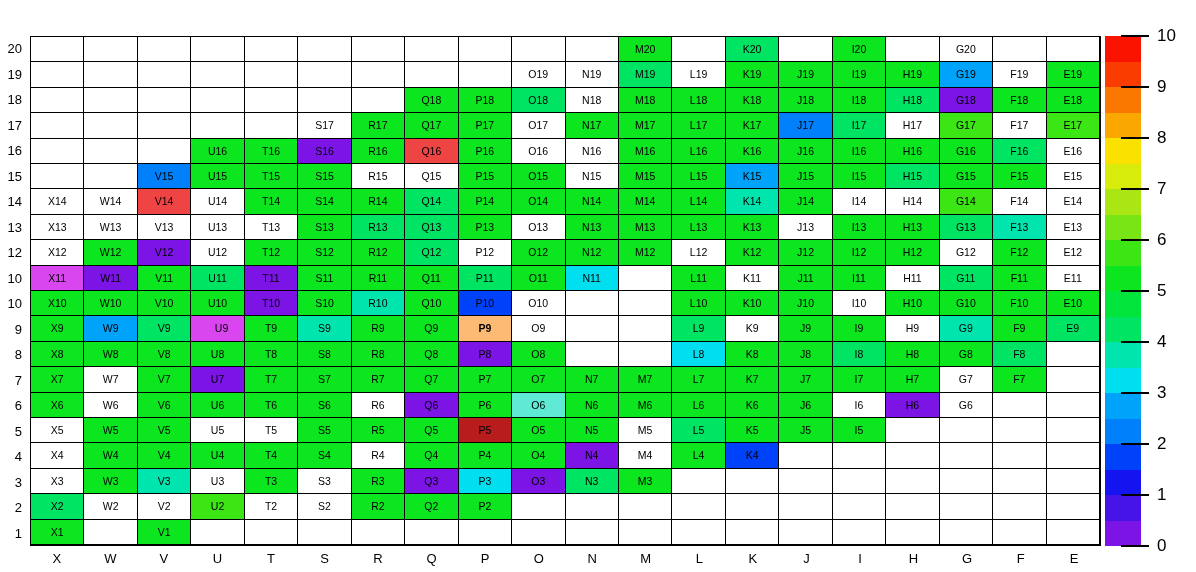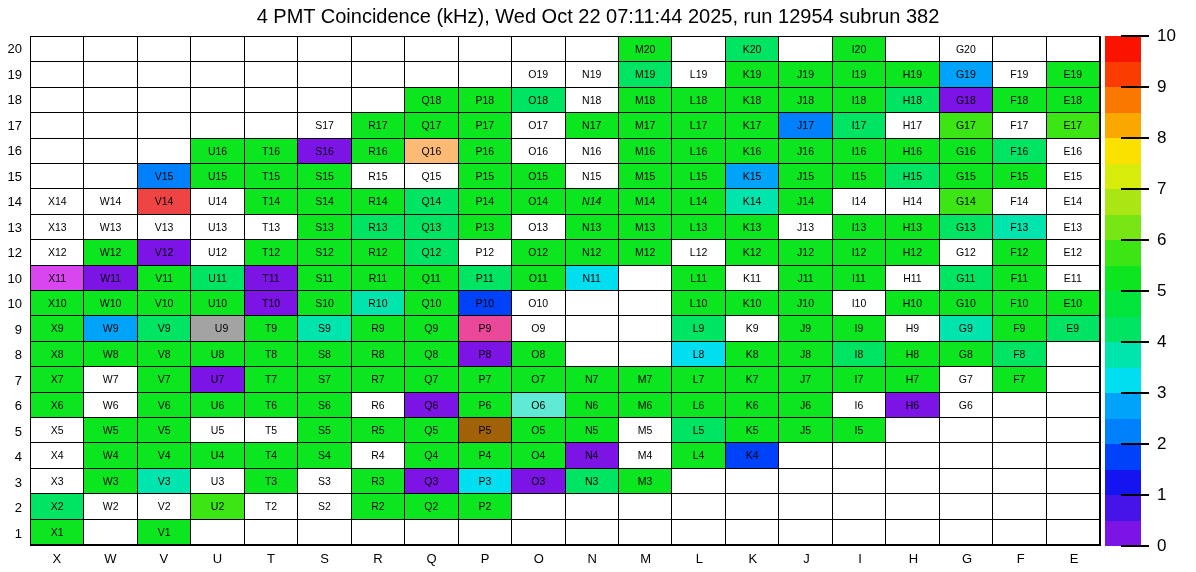--- a/index.html
+++ b/index.html
@@ -47,21 +47,20 @@
   .cb-ticks{position:absolute;left:1105px;top:36px;width:91px;height:510px;pointer-events:none;}
   .cb-tick-line{position:absolute;left:16px;width:28px;height:2px;background:#000;}
   .cb-tick-label{
     position:absolute;left:52px;width:38px;font-size:17px;line-height:18px;text-align:left;
   }
 </style>
 </head>
 <body>
 
 <div id="canvas">
-  <div class="title">4 PMT Coincidence (kHz), Wed Oct 22 07:11:44 2025, run 12954 subrun 382</div>
   <div class="row-axis">
       <div class="row-label">20</div>
       <div class="row-label">19</div>
       <div class="row-label">18</div>
       <div class="row-label">17</div>
       <div class="row-label">16</div>
       <div class="row-label">15</div>
       <div class="row-label">14</div>
       <div class="row-label">13</div>
       <div class="row-label">12</div>
@@ -158,21 +157,21 @@
       <div class="cell" style="background: rgb(60, 230, 20);">G17</div>
       <div class="cell" style="background: rgb(255, 255, 255);">F17</div>
       <div class="cell" style="background: rgb(60, 230, 20);">E17</div>
       <div class="cell"></div>
       <div class="cell"></div>
       <div class="cell"></div>
       <div class="cell" style="background: rgb(12, 230, 30);">U16</div>
       <div class="cell" style="background: rgb(12, 230, 30);">T16</div>
       <div class="cell" style="background: rgb(125, 20, 230);">S16</div>
       <div class="cell" style="background: rgb(12, 230, 30);">R16</div>
-      <div class="cell" style="background: #fdba74; text-align: center;">Q16</div>
+      <div class="cell" style="background: #ef4444; text-align: center;">Q16</div>
       <div class="cell" style="background: rgb(12, 230, 30);">P16</div>
       <div class="cell" style="background: rgb(255, 255, 255);">O16</div>
       <div class="cell" style="background: rgb(255, 255, 255);">N16</div>
       <div class="cell" style="background: rgb(12, 230, 30);">M16</div>
       <div class="cell" style="background: rgb(12, 230, 30);">L16</div>
       <div class="cell" style="background: rgb(12, 230, 30);">K16</div>
       <div class="cell" style="background: rgb(12, 230, 30);">J16</div>
       <div class="cell" style="background: rgb(12, 230, 30);">I16</div>
       <div class="cell" style="background: rgb(12, 230, 30);">H16</div>
       <div class="cell" style="background: rgb(12, 230, 30);">G16</div>
@@ -201,21 +200,21 @@
       <div class="cell" style="background: rgb(255, 255, 255);">X14</div>
       <div class="cell" style="background: rgb(255, 255, 255);">W14</div>
       <div class="cell" style="background: #ef4444;">V14</div>
       <div class="cell" style="background: rgb(255, 255, 255);">U14</div>
       <div class="cell" style="background: rgb(12, 230, 30);">T14</div>
       <div class="cell" style="background: rgb(12, 230, 30);">S14</div>
       <div class="cell" style="background: rgb(12, 230, 30);">R14</div>
       <div class="cell" style="background: rgb(0, 228, 99);">Q14</div>
       <div class="cell" style="background: rgb(12, 230, 30);">P14</div>
       <div class="cell" style="background: rgb(12, 230, 30);">O14</div>
-      <div class="cell" style="background: rgb(12, 230, 30); font-style: italic;">N14</div>
+      <div class="cell" style="background: rgb(12, 230, 30);">N14</div>
       <div class="cell" style="background: rgb(12, 230, 30);">M14</div>
       <div class="cell" style="background: rgb(12, 230, 30);">L14</div>
       <div class="cell" style="background: rgb(0, 228, 173);">K14</div>
       <div class="cell" style="background: rgb(12, 230, 30);">J14</div>
       <div class="cell" style="background: rgb(255, 255, 255);">I14</div>
       <div class="cell" style="background: rgb(255, 255, 255);">H14</div>
       <div class="cell" style="background: rgb(60, 230, 20);">G14</div>
       <div class="cell" style="background: rgb(255, 255, 255);">F14</div>
       <div class="cell" style="background: rgb(255, 255, 255);">E14</div>
       <div class="cell" style="background: rgb(255, 255, 255);">X13</div>
@@ -294,26 +293,26 @@
       <div class="cell" style="background: rgb(12, 230, 30);">K10</div>
       <div class="cell" style="background: rgb(12, 230, 30);">J10</div>
       <div class="cell" style="background: rgb(255, 255, 255);">I10</div>
       <div class="cell" style="background: rgb(12, 230, 30);">H10</div>
       <div class="cell" style="background: rgb(12, 230, 30);">G10</div>
       <div class="cell" style="background: rgb(12, 230, 30);">F10</div>
       <div class="cell" style="background: rgb(12, 230, 30);">E10</div>
       <div class="cell" style="background: rgb(12, 230, 30);">X9</div>
       <div class="cell" style="background: rgb(0, 163, 250);">W9</div>
       <div class="cell" style="background: rgb(0, 228, 99);">V9</div>
-      <div class="cell" style="background: #a3a3a3; padding-left: 8px;">U9</div>
+      <div class="cell" style="background: #d946ef; padding-left: 8px;">U9</div>
       <div class="cell" style="background: rgb(12, 230, 30);">T9</div>
       <div class="cell" style="background: rgb(0, 228, 173);">S9</div>
       <div class="cell" style="background: rgb(12, 230, 30);">R9</div>
       <div class="cell" style="background: rgb(12, 230, 30);">Q9</div>
-      <div class="cell" style="background: #ec4899;">P9</div>
+      <div class="cell" style="background: #fdba74; font-weight: bold;">P9</div>
       <div class="cell" style="background: rgb(255, 255, 255);">O9</div>
       <div class="cell"></div>
       <div class="cell"></div>
       <div class="cell" style="background: rgb(0, 228, 99);">L9</div>
       <div class="cell" style="background: rgb(255, 255, 255);">K9</div>
       <div class="cell" style="background: rgb(12, 230, 30);">J9</div>
       <div class="cell" style="background: rgb(12, 230, 30);">I9</div>
       <div class="cell" style="background: rgb(255, 255, 255);">H9</div>
       <div class="cell" style="background: rgb(0, 228, 173);">G9</div>
       <div class="cell" style="background: rgb(12, 230, 30);">F9</div>
@@ -379,21 +378,21 @@
       <div class="cell"></div>
       <div class="cell"></div>
       <div class="cell" style="background: rgb(255, 255, 255);">X5</div>
       <div class="cell" style="background: rgb(12, 230, 30);">W5</div>
       <div class="cell" style="background: rgb(12, 230, 30);">V5</div>
       <div class="cell" style="background: rgb(255, 255, 255);">U5</div>
       <div class="cell" style="background: rgb(255, 255, 255);">T5</div>
       <div class="cell" style="background: rgb(12, 230, 30);">S5</div>
       <div class="cell" style="background: rgb(12, 230, 30);">R5</div>
       <div class="cell" style="background: rgb(12, 230, 30);">Q5</div>
-      <div class="cell" style="background: #a16207;">P5</div>
+      <div class="cell" style="background: #b91c1c;">P5</div>
       <div class="cell" style="background: rgb(12, 230, 30);">O5</div>
       <div class="cell" style="background: rgb(12, 230, 30);">N5</div>
       <div class="cell" style="background: rgb(255, 255, 255);">M5</div>
       <div class="cell" style="background: rgb(0, 228, 99);">L5</div>
       <div class="cell" style="background: rgb(12, 230, 30);">K5</div>
       <div class="cell" style="background: rgb(12, 230, 30);">J5</div>
       <div class="cell" style="background: rgb(12, 230, 30);">I5</div>
       <div class="cell"></div>
       <div class="cell"></div>
       <div class="cell"></div>

